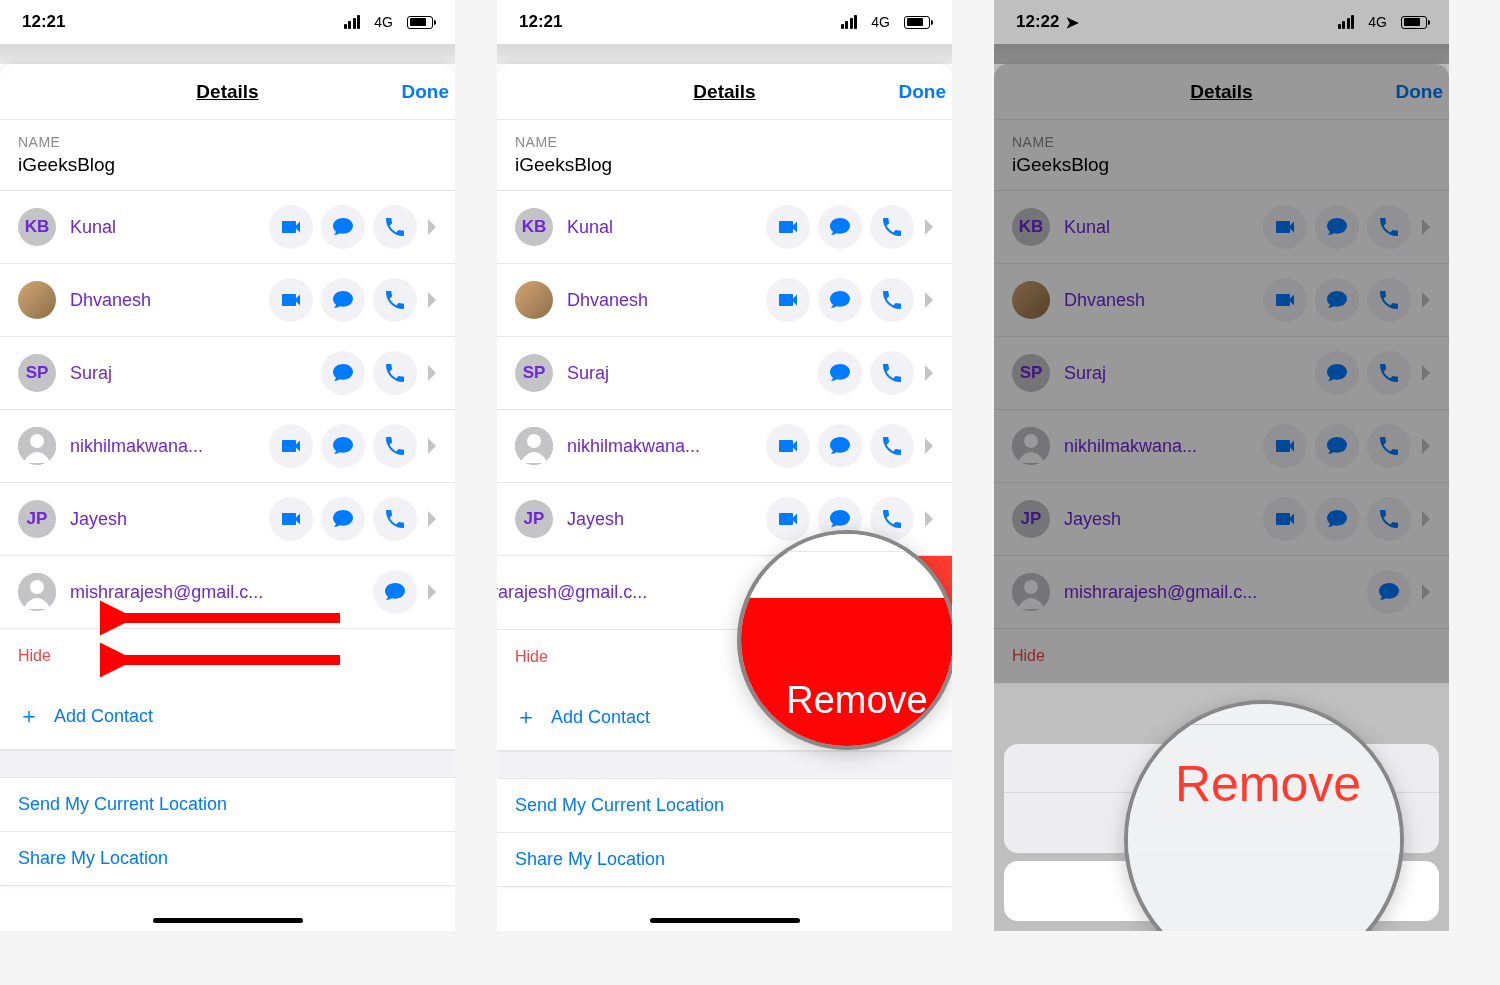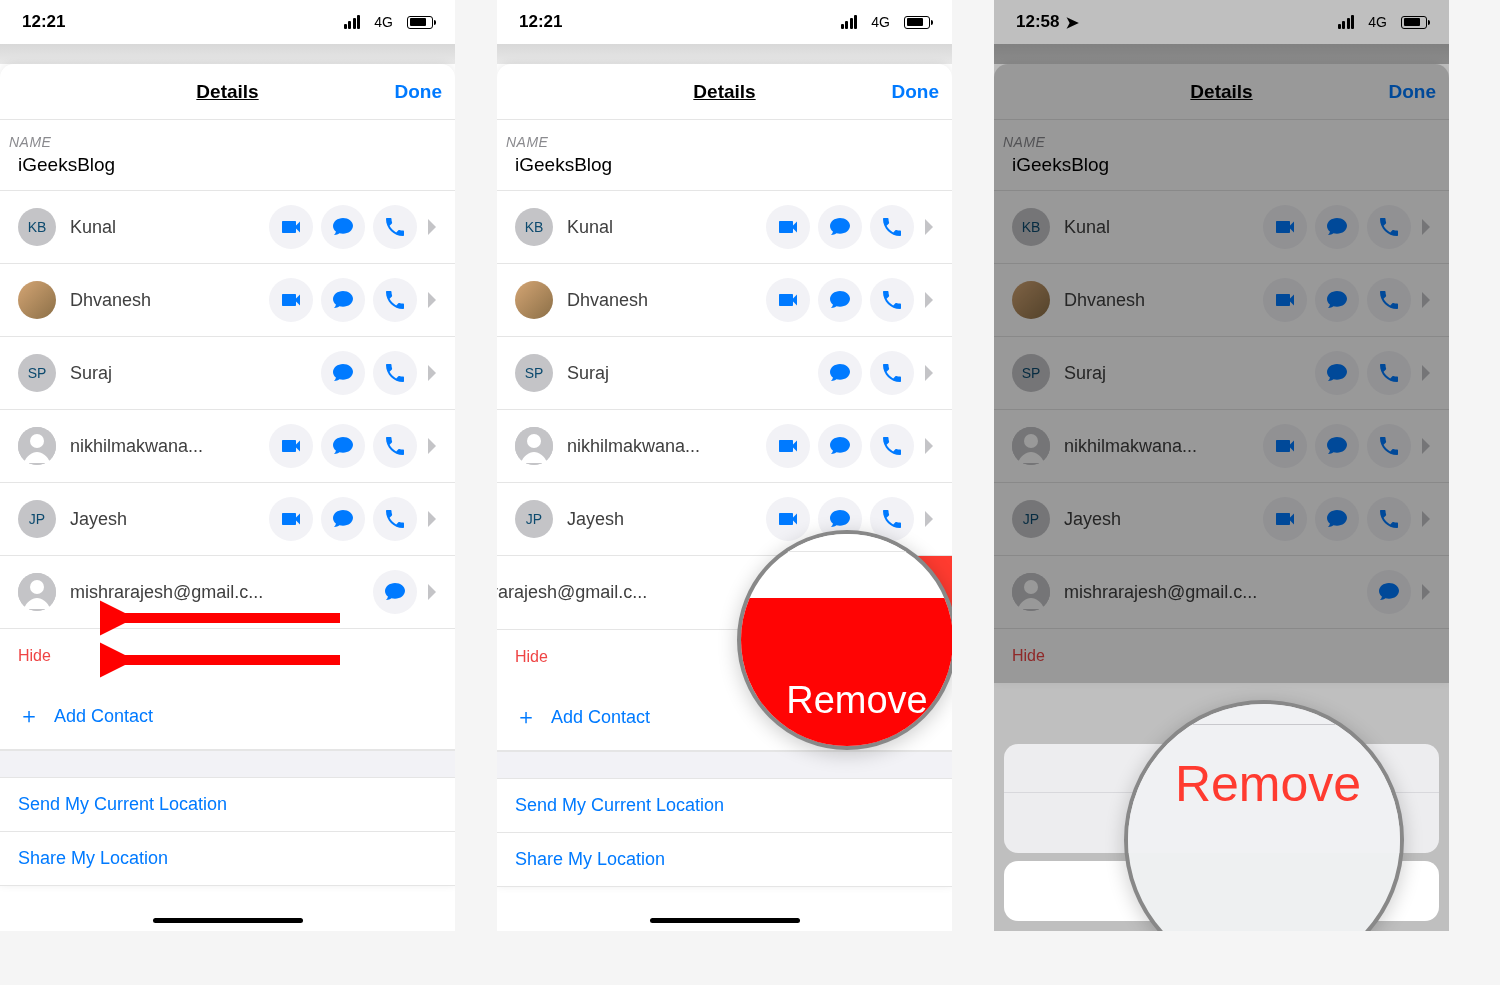--- a/index.html
+++ b/index.html
@@ -103,33 +103,32 @@
     border-bottom: 1px solid #e5e5e5;
   }
   .sheet-title {
     font-size: 19px;
     font-weight: 600;
     color: #000;
     text-decoration: underline;
   }
   .done-btn {
     position: absolute;
-    right: 13px;
+    right: 6px;
     top: 50%;
     transform: translateY(-50%);
     color: #007AFF;
     font-size: 19px;
     font-weight: 600;
   }
   .section-label {
     font-size: 14px;
     color: #8a8a8e;
-    padding: 14px 9px 2px;
+    padding: 14px 18px 2px;
     letter-spacing: 0.5px;
-    font-style: italic;
   }
   .group-name {
     font-size: 19px;
     color: #000;
     padding: 2px 18px 14px;
   }
   .contact-list { border-top: 1px solid #e5e5e5; }
   .contact-row {
     height: 73px;
     display: flex;
@@ -143,34 +142,34 @@
     transform: translateX(-42px);
   }
   .avatar {
     width: 38px;
     height: 38px;
     border-radius: 50%;
     background: #c4c4c7;
     display: flex;
     align-items: center;
     justify-content: center;
-    color: #0c4a6e;
-    font-size: 14px;
-    font-weight: 400;
+    color: #6d28d9;
+    font-size: 17px;
+    font-weight: 700;
     flex-shrink: 0;
     margin-right: 14px;
   }
   .avatar.photo {
     background: linear-gradient(135deg, #d4a574 0%, #8b6f47 100%);
   }
   .avatar.placeholder svg { width: 38px; height: 38px; }
   .contact-name {
     flex: 1;
     font-size: 18px;
-    color: #404040;
+    color: #6d28d9;
     white-space: nowrap;
     overflow: hidden;
     text-overflow: ellipsis;
     padding-right: 6px;
   }
   .action-icons {
     display: flex;
     align-items: center;
     gap: 8px;
   }
@@ -756,21 +755,21 @@
       </div>
       <div class="mag-remove-big">Remove</div>
     </div>
   </div>
 </div>
 
 <div class="phone dimmed">
   <div class="main-area">
     <div class="status-bar">
       <div class="status-left">
-          <span>12:58</span>
+          <span>12:22</span>
           <span class="loc-arrow">➤</span>
         </div>
       <div class="status-right">
         <span class="signal-bars">
             <span></span>
             <span></span>
             <span></span>
             <span></span>
           </span>
         <span>4G</span>

